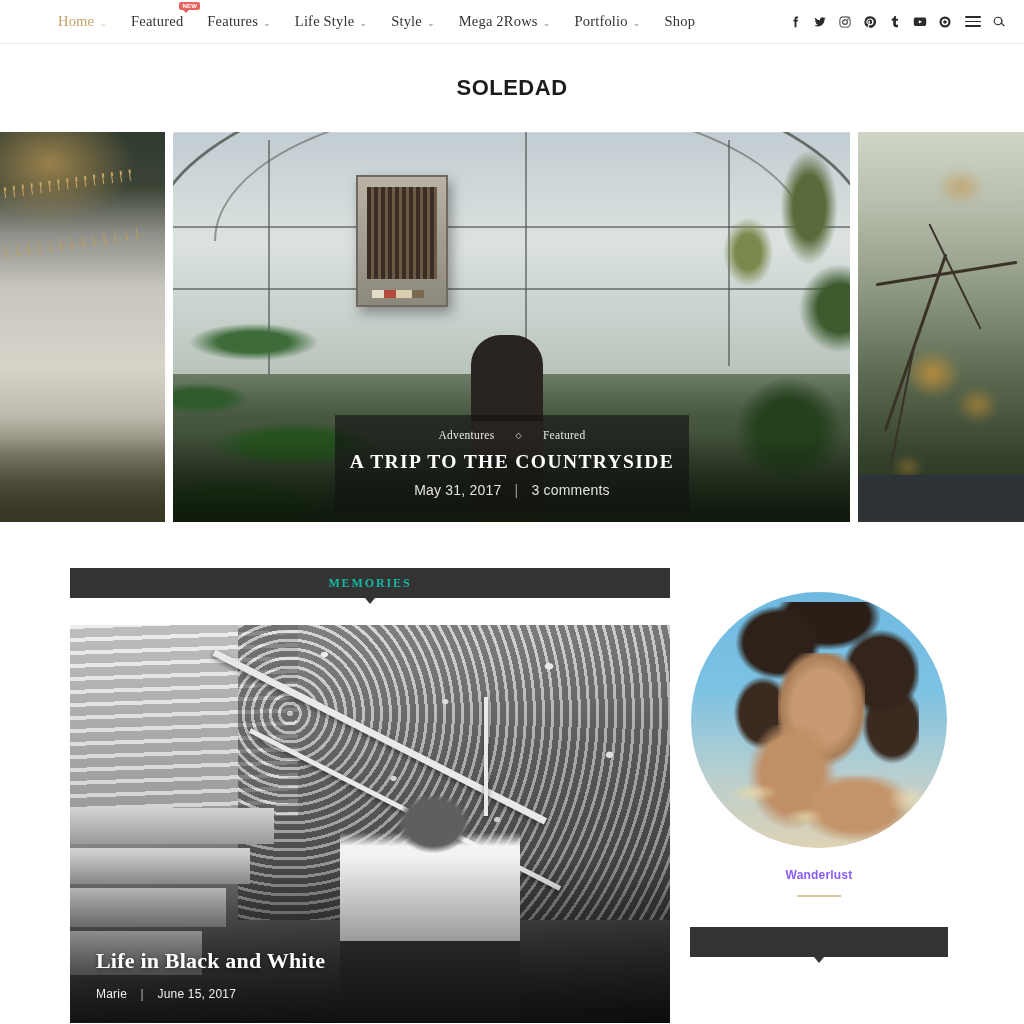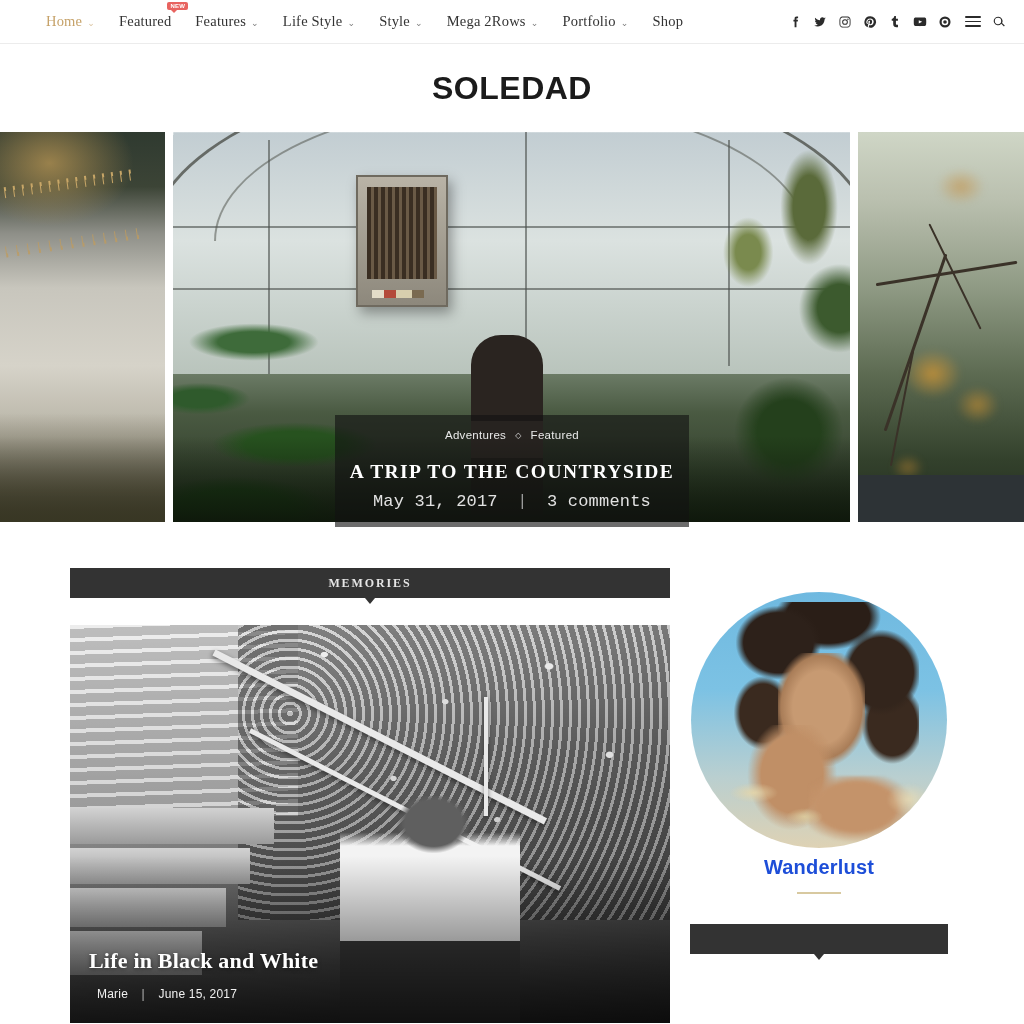--- a/index.html
+++ b/index.html
@@ -9,21 +9,21 @@
     color:#222;
     -webkit-font-smoothing:antialiased;
   }
 
   
   .topbar{
     position:relative; height:44px; width:100%;
     border-bottom:1px solid #ececec; background:#fff;
     display:flex; align-items:center;
   }
-  .nav-list{ display:flex; align-items:center; list-style:none; margin-left:46px; }
+  .nav-list{ display:flex; align-items:center; list-style:none; margin-left:58px; }
   .nav-item{
     position:relative; margin-right:24px;
     font-family:"Liberation Serif", serif;
     font-size:14.5px; letter-spacing:.2px; color:#333; cursor:pointer;
     display:flex; align-items:center; white-space:nowrap;
   }
   .nav-item.active{ color:#c6a269; }
   .caret{ margin-left:5px; font-size:9px; opacity:.65; transform:translateY(1px); }
   .badge-new{
     position:absolute; top:-11px; right:-17px;
@@ -43,21 +43,21 @@
   .sicon{ width:14px; height:14px; display:block; cursor:pointer; color:#2b2b2b; }
   .sicon svg{ display:block; width:100%; height:100%; fill:currentColor; }
   .burger{ display:flex; flex-direction:column; gap:3px; cursor:pointer; width:16px; margin-left:2px;}
   .burger i{ display:block; height:1.6px; background:#2b2b2b; border-radius:1px; }
 
   
   .logo-wrap{
     height:88px; display:flex; align-items:center; justify-content:center;
     background:#fff;
   }
-  .logo{ font-size:32px; letter-spacing:.5px; line-height:1; display:flex; }
+  .logo{ font-size:22px; letter-spacing:.5px; line-height:1; display:flex; }
   .logo-a{ font-weight:bold; color:#1b1b1b; }
   .logo-b{ font-weight:300; color:#6a6a6a; }
 
   
   .hero{ position:relative; height:390px; width:100%; background:#fff; display:flex; }
   .slide{ position:relative; height:100%; overflow:hidden; }
   .slide-prev{ width:165px; }
   .slide-main{ width:677px; margin-left:8px; }
   .slide-next{ width:166px; margin-left:8px; }
 
@@ -138,37 +138,37 @@
     background:#2d3336; }
 
   
   .caption{
     position:absolute; left:50%; top:283px; transform:translateX(-50%);
     width:354px; padding:14px 10px 16px;
     background:rgba(18,18,18,.62); text-align:center; color:#fff; z-index:6;
   }
   .cap-cats{
     font-size:11.5px; letter-spacing:.3px; color:#e9e9e9;
-    display:flex; align-items:center; justify-content:center; gap:9px; margin-bottom:19px;
+    display:flex; align-items:center; justify-content:center; gap:21px; margin-bottom:9px;font-family:Liberation Serif, serif;
   }
   .cap-sep{ font-size:8px; color:#d8d8d8; }
   .cap-title{
     font-family:"Liberation Serif", serif; font-weight:bold;
     font-size:19.5px; letter-spacing:1.4px; line-height:1.2; margin-bottom:9px;
   }
-  .cap-meta{ font-size:17px; color:#e2e2e2; letter-spacing:.2px;font-family:Liberation Mono, monospace; }
+  .cap-meta{ font-size:14px; color:#e2e2e2; letter-spacing:.2px; }
   .cap-meta .bar{ color:#9a9a9a; margin:0 9px; }
 
   
   .content{ display:flex; padding:46px 0 0 0; background:#fff; }
   .col-main{ width:600px; margin-left:70px; }
   .col-side{ width:258px; margin-left:20px; }
 
   .sec-head{
-    background:#333333; color:#e5e5e5; height:30px;
+    background:#333333; color:#14b8a6; height:30px;
     display:flex; align-items:center; justify-content:center;
     font-family:"Liberation Serif", serif; font-weight:bold;
     font-size:12px; letter-spacing:1.9px; position:relative;
   }
   .sec-head:after{
     content:""; position:absolute; left:50%; bottom:-6px; margin-left:-5px;
     border-left:5px solid transparent; border-right:5px solid transparent;
     border-top:6px solid #333333;
   }
 
@@ -197,26 +197,26 @@
   .bw-rail{ position:absolute; background:#e9e9e9; box-shadow:0 2px 5px rgba(0,0,0,.45); }
   .bw-step{ position:absolute; background:linear-gradient(180deg,#d2d2d2,#9a9a9a); }
   .bw-person{ position:absolute; left:45%; top:43%; width:30%; height:57%;
     background:
       radial-gradient(ellipse 52px 42px at 52% 12%, #6b5d52 55%, transparent 72%),
       linear-gradient(180deg, rgba(247,247,247,.0) 0 16%, #f3f3f3 22% 64%, #3d3d3d 64% 100%);
     filter:blur(.3px);
   }
   .card-shade{ position:absolute; left:0; right:0; bottom:0; height:42%;
     background:linear-gradient(180deg, rgba(0,0,0,0), rgba(0,0,0,.72)); }
-  .card-body{ position:absolute; left:19px; bottom:22px; color:#fff; z-index:4; }
+  .card-body{ position:absolute; left:26px; bottom:22px; color:#fff; z-index:4; }
   .card-title{
     font-family:"Liberation Serif", serif; font-weight:bold;
     font-size:22px; letter-spacing:.2px; margin-bottom:13px; text-shadow:0 1px 4px rgba(0,0,0,.55);
   }
-  .card-meta{ font-size:12px; letter-spacing:.2px; color:#f0f0f0;margin-left:8px; }
+  .card-meta{ font-size:12px; letter-spacing:.2px; color:#f0f0f0; }
   .card-meta .bar{ color:#b4b4b4; margin:0 10px; }
 
   
   .avatar-wrap{ display:flex; justify-content:center; margin-top:24px; }
   .avatar{
     width:256px; height:256px; border-radius:50%; overflow:hidden; position:relative;
     background:linear-gradient(180deg,#6fb9e0 0%,#7cc2e4 38%,#b9cfd0 72%,#ded2b4 100%);
   }
   .av-hair{ position:absolute; left:15%; top:4%; width:74%; height:72%;
     background:
@@ -244,23 +244,23 @@
       radial-gradient(ellipse 26px 12px at 62% 66%, rgba(222,206,160,.85), transparent 72%),
       radial-gradient(ellipse 22px 10px at 12% 72%, rgba(216,200,156,.8), transparent 72%);
     filter:blur(.6px);
   }
   .av-wheat2{ position:absolute; right:-2%; bottom:4%; width:34%; height:30%;
     background:radial-gradient(ellipse 30px 22px at 50% 50%, rgba(232,219,180,.8), transparent 74%);
     filter:blur(1.2px);
   }
 
   .about-name{
-    text-align:center; margin-top:8px;
+    text-align:center; margin-top:20px;
     font-family:"Liberation Sans", sans-serif; font-weight:bold;
-    font-size:20px; color:#1d4ed8; letter-spacing:.2px;
+    font-size:12px; color:#8b5cf6; letter-spacing:.2px;
   }
   .about-rule{ width:44px; height:1.5px; background:#d8c9a0; margin:13px auto 0; }
   .about-text{
     margin-top:15px; text-align:center; font-size:11.5px; line-height:1.85;
     color:#6b6b6b; padding:0 4px;
   }
   .side-head2{ margin-top:30px; }
 </style>
 </head>
 <body>

